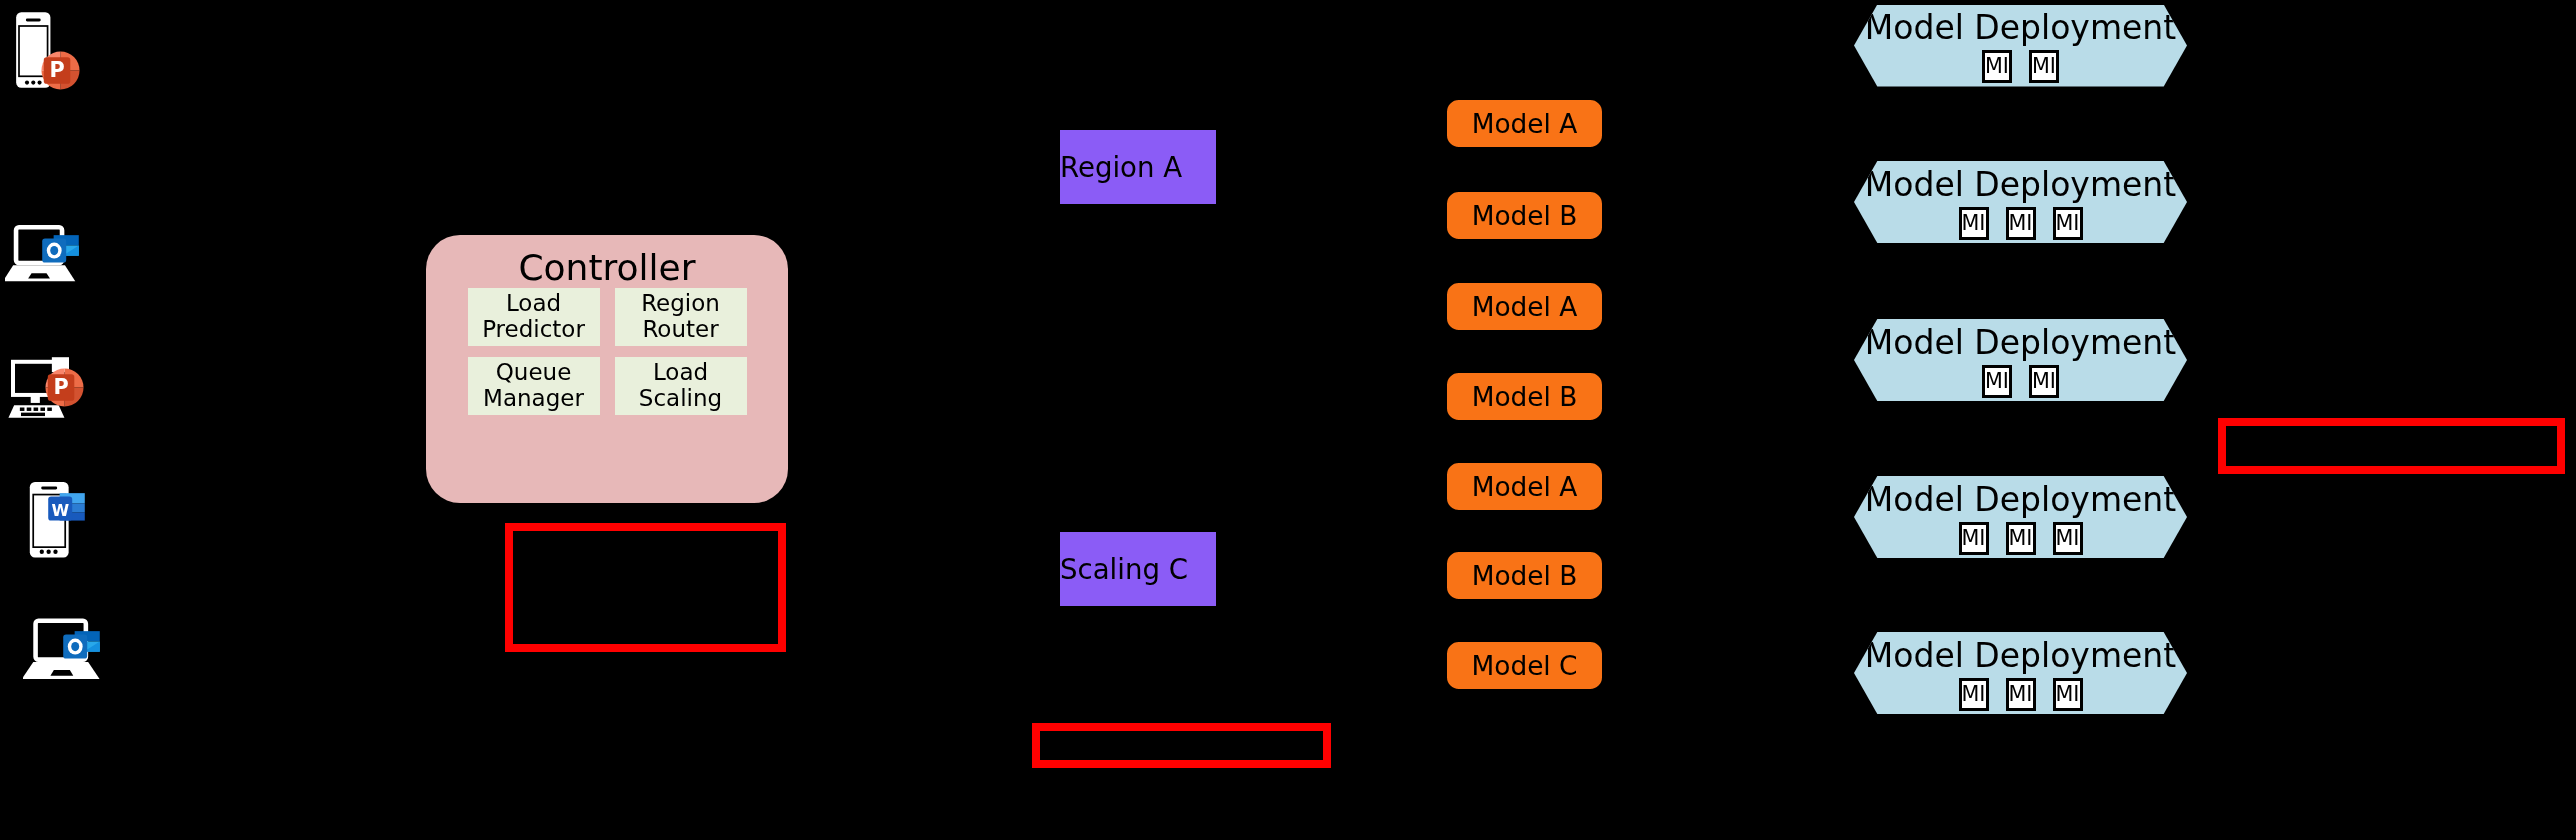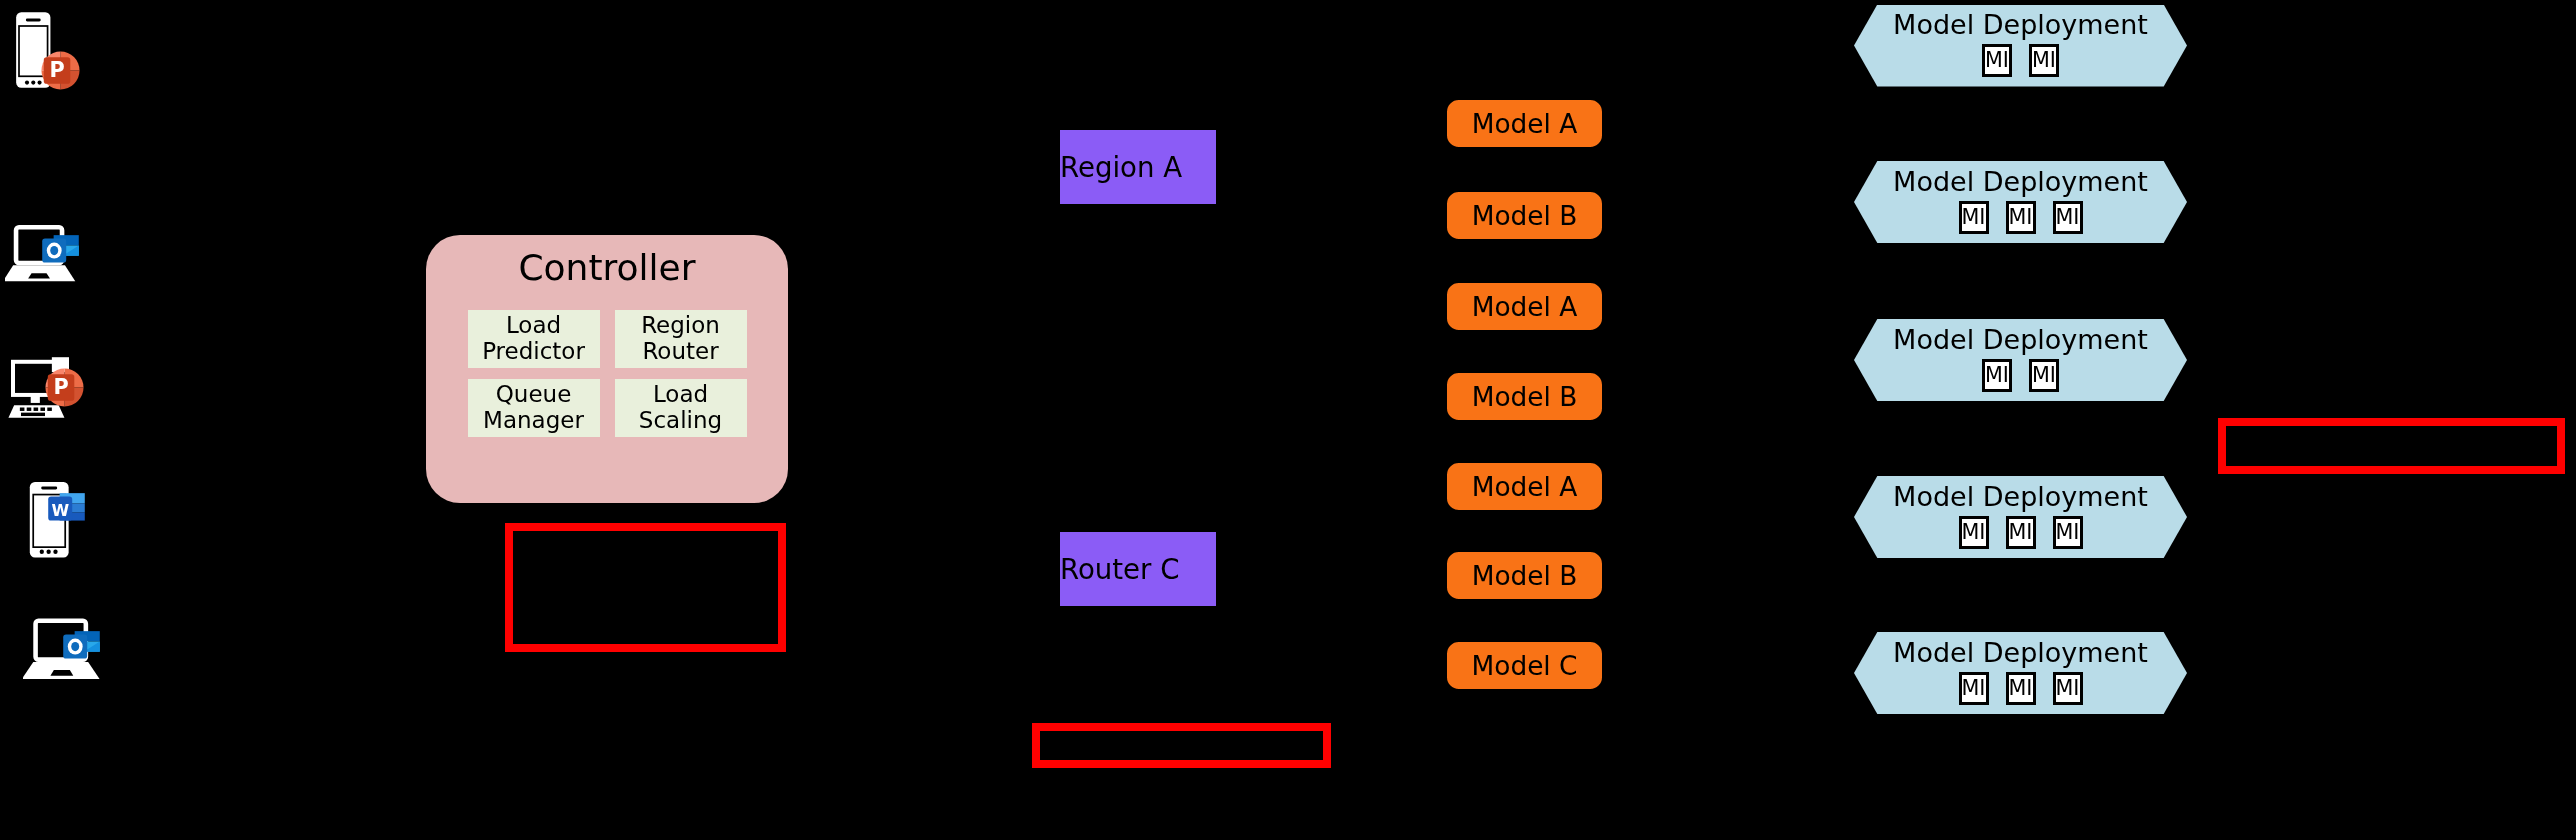--- a/index.html
+++ b/index.html
@@ -9,21 +9,21 @@
 
   
   .device{position:absolute;}
   .dev-svg{display:block;}
 
   
   .controller{position:absolute;background:#E7B8B8;border-radius:34px;
               display:flex;flex-direction:column;align-items:center;}
   .controller-title{color:#000;font-size:36px;line-height:1;margin-top:15px;
                     letter-spacing:0px;white-space:nowrap;}
-  .ctrl-grid{margin-top:24px;display:grid;grid-template-columns:auto auto;
+  .ctrl-grid{margin-top:2px;display:grid;grid-template-columns:auto auto;
              grid-gap:10.3px 15px;}
   .ctrl-cell{background:#E9F0DC;color:#000;font-size:23px;line-height:1.12;
              text-align:center;padding:3.4px 5.7px;width:132px;box-sizing:border-box;}
 
   
   .redbox{position:absolute;border:8px solid #FF0000;background:transparent;box-sizing:border-box;}
 
   
   .region-box{position:absolute;background:#8b5cf6;color:#000;font-size:27.6px;
               display:flex;align-items:center;justify-content:flex-start;white-space:nowrap;}
@@ -31,21 +31,21 @@
   
   .model-box{position:absolute;background:#f97316;border:2.9px solid #000;
              border-radius:13.8px;color:#000;font-size:26.4px;
              display:flex;align-items:center;justify-content:center;white-space:nowrap;
              box-sizing:border-box;}
 
   
   .deploy{position:absolute;background:#B9DCE8;
           clip-path:polygon(7% 0%,93% 0%,100% 50%,93% 100%,7% 100%,0% 50%);
           display:flex;flex-direction:column;align-items:center;}
-  .deploy-title{color:#000;font-size:27px;line-height:1;margin-top:6.9px;white-space:nowrap;}
+  .deploy-title{color:#000;font-size:33px;line-height:1;margin-top:6.9px;white-space:nowrap;}
   .mi-row{display:flex;gap:17px;margin-top:5.7px;}
   .mi{background:#FFFFFF;border:3.4px solid #000;color:#000;font-size:20.7px;
       width:30px;height:33px;display:flex;align-items:center;justify-content:center;
       box-sizing:border-box;line-height:1;}
 </style>
 </head>
 <body>
 
 <div class="stage">
 
@@ -166,21 +166,21 @@
   </div>
 
   <div class="redbox" style="left:505px;top:523px;width:281px;height:129px;">
     <span></span>
   </div>
 
   <div class="region-box" style="left:1060px;top:130px;width:156px;height:74px;">
     <span>Region A</span>
   </div>
   <div class="region-box" style="left:1060px;top:532px;width:156px;height:74px;">
-    <span>Router C</span>
+    <span>Scaling C</span>
   </div>
 
   <div class="redbox" style="left:1032px;top:723px;width:299px;height:45px;">
     <span></span>
   </div>
 
   <div class="model-box" style="left:1445px;top:98px;width:159px;height:51px;">
     <span>Model A</span>
   </div>
   <div class="model-box" style="left:1445px;top:190px;width:159px;height:51px;">

